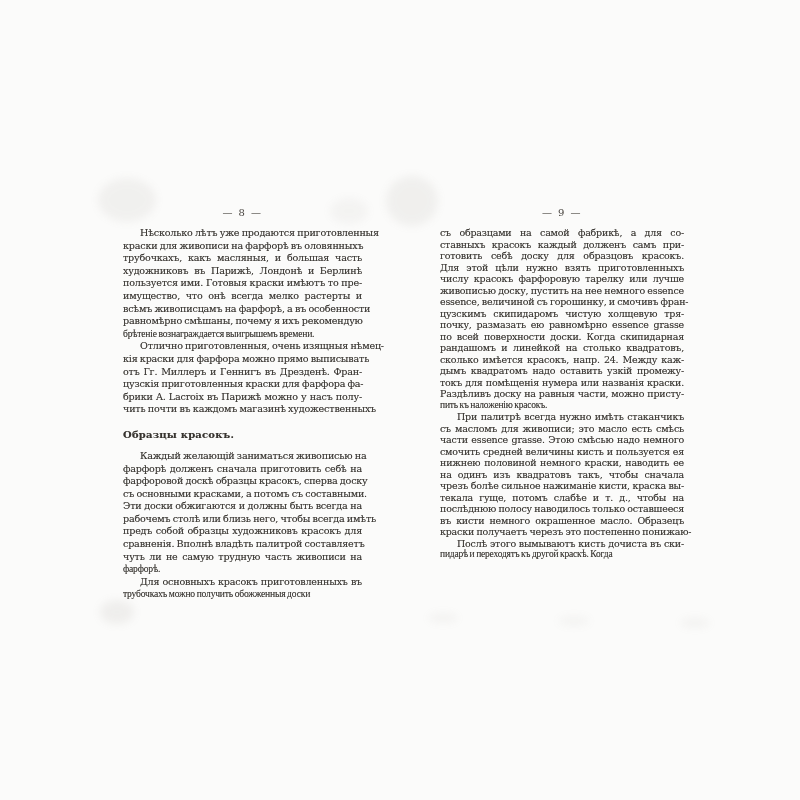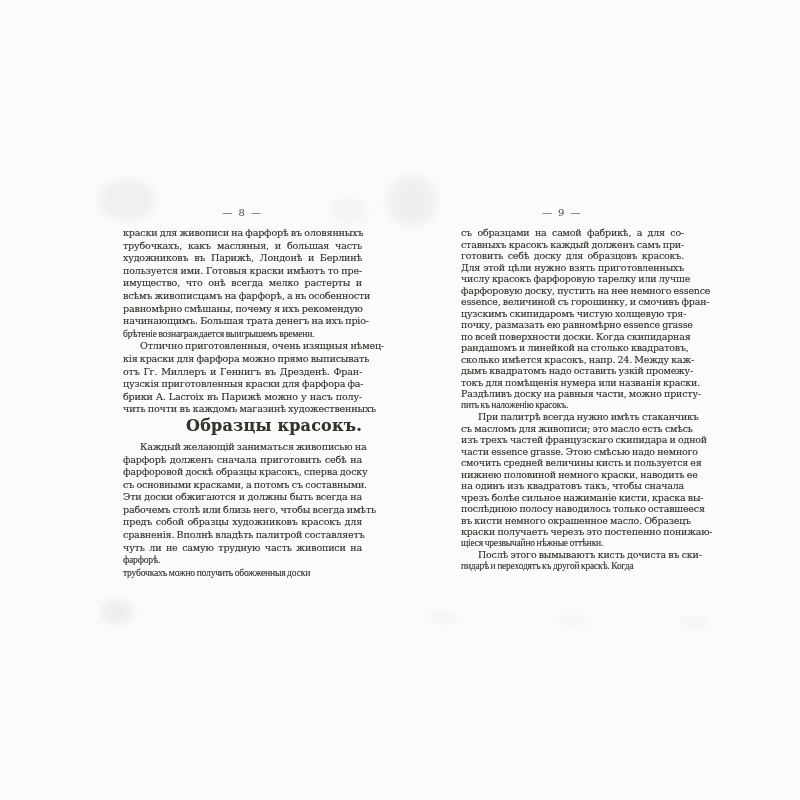--- a/index.html
+++ b/index.html
@@ -28,31 +28,31 @@
   .line {
     font-size: 9.6px;
     line-height: 12.6px;
     letter-spacing: -0.2px;
     word-spacing: -0.5px;
     white-space: nowrap;
     text-align: justify;
     text-align-last: justify;
     text-shadow: 0 0 0.4px rgba(64, 60, 54, 0.55);
   }
-  .page--right .line { font-size: 9.5px; line-height: 11.5px; margin-left: 21px; }
+  .page--right .line { font-size: 9.5px; line-height: 11.5px; }
   .line.first { padding-left: 17px; }
   .line.last  { text-align-last: left; font-family: Liberation Serif, serif; }
 
   .heading {
     font-weight: bold;
-    font-size: 16px;
+    font-size: 10px;
     line-height: 13px;
-    text-align: right;
+    text-align: left;
     letter-spacing: 0.2px;
-    margin: 3px 0 9px 0;
+    margin: 12px 0 9px 0;
     color: #37342f;
     white-space: nowrap;
     text-shadow: 0 0 0.4px rgba(55, 52, 47, 0.5);
   }
 
   
   .smudge {
     position: absolute;
     pointer-events: none;
     border-radius: 50%;
@@ -68,81 +68,81 @@
   .smudge-g { left: 680px; top: 618px; width: 30px; height: 10px; opacity: 0.08; }
 </style>
 </head>
 <body>
 
 <div class="spread">
 
   <div class="page page--left">
     <div class="page-header">— 8 —</div>
     <div class="page-body">
+        <div class="line first">Нѣсколько лѣтъ уже продаются приготовленныя</div>
         <div class="line">краски для живописи на фарфорѣ въ оловянныхъ</div>
         <div class="line">трубочкахъ, какъ масляныя, и большая часть</div>
         <div class="line">художниковъ въ Парижѣ, Лондонѣ и Берлинѣ</div>
         <div class="line">пользуется ими. Готовыя краски имѣютъ то пре-</div>
         <div class="line">имущество, что онѣ всегда мелко растерты и</div>
         <div class="line">всѣмъ живописцамъ на фарфорѣ, а въ особенности</div>
         <div class="line">равномѣрно смѣшаны, почему я ихъ рекомендую</div>
-        <div class="line">начинающимъ. Большая трата денегъ на ихъ пріо-</div>
         <div class="line last">брѣтеніе вознаграждается выигрышемъ времени.</div>
         <div class="line first">Отлично приготовленныя, очень изящныя нѣмец-</div>
         <div class="line">кія краски для фарфора можно прямо выписывать</div>
         <div class="line">отъ Гг. Миллеръ и Геннигъ въ Дрезденѣ. Фран-</div>
         <div class="line">цузскія приготовленныя краски для фарфора фа-</div>
         <div class="line">брики A. Lacroix въ Парижѣ можно у насъ полу-</div>
         <div class="line">чить почти въ каждомъ магазинѣ художественныхъ</div>
         <div class="heading">Образцы красокъ.</div>
         <div class="line first">Каждый желающій заниматься живописью на</div>
         <div class="line">фарфорѣ долженъ сначала приготовить себѣ на</div>
         <div class="line">фарфоровой доскѣ образцы красокъ, сперва доску</div>
         <div class="line">съ основными красками, а потомъ съ составными.</div>
         <div class="line">Эти доски обжигаются и должны быть всегда на</div>
         <div class="line">рабочемъ столѣ или близь него, чтобы всегда имѣть</div>
         <div class="line">предъ собой образцы художниковъ красокъ для</div>
         <div class="line">сравненія. Вполнѣ владѣть палитрой составляетъ</div>
         <div class="line">чуть ли не самую трудную часть живописи на</div>
         <div class="line last">фарфорѣ.</div>
+        <div class="line first">Для основныхъ красокъ приготовленныхъ въ</div>
         <div class="line last">трубочкахъ можно получить обожженныя доски</div>
       </div>
   </div>
 
   <div class="page page--right">
     <div class="page-header">— 9 —</div>
     <div class="page-body">
         <div class="line">съ образцами на самой фабрикѣ, а для со-</div>
         <div class="line">ставныхъ красокъ каждый долженъ самъ при-</div>
         <div class="line">готовить себѣ доску для образцовъ красокъ.</div>
         <div class="line">Для этой цѣли нужно взять приготовленныхъ</div>
         <div class="line">числу красокъ фарфоровую тарелку или лучше</div>
-        <div class="line">фарфоровую доску, пустить на нее немного essence</div>
+        <div class="line">живописью доску, пустить на нее немного essence</div>
         <div class="line">essence, величиной съ горошинку, и смочивъ фран-</div>
         <div class="line">цузскимъ скипидаромъ чистую холщевую тря-</div>
         <div class="line">почку, размазать ею равномѣрно essence grasse</div>
         <div class="line">по всей поверхности доски. Когда скипидарная</div>
         <div class="line">рандашомъ и линейкой на столько квадратовъ,</div>
         <div class="line">сколько имѣется красокъ, напр. 24. Между каж-</div>
         <div class="line">дымъ квадратомъ надо оставить узкій промежу-</div>
         <div class="line">токъ для помѣщенія нумера или названія краски.</div>
         <div class="line">Раздѣливъ доску на равныя части, можно присту-</div>
         <div class="line last">пить къ наложенію красокъ.</div>
         <div class="line first">При палитрѣ всегда нужно имѣть стаканчикъ</div>
         <div class="line">съ масломъ для живописи; это масло есть смѣсь</div>
-        <div class="line">изъ трехъ частей французскаго скипидара и одной</div>
         <div class="line">части essence grasse. Этою смѣсью надо немного</div>
         <div class="line">смочить средней величины кисть и пользуется ея</div>
         <div class="line">нижнею половиной немного краски, наводить ее</div>
         <div class="line">на одинъ изъ квадратовъ такъ, чтобы сначала</div>
         <div class="line">чрезъ болѣе сильное нажиманіе кисти, краска вы-</div>
+        <div class="line">текала гуще, потомъ слабѣе и т. д., чтобы на</div>
         <div class="line">послѣднюю полосу наводилось только оставшееся</div>
         <div class="line">въ кисти немного окрашенное масло. Образецъ</div>
         <div class="line">краски получаетъ черезъ это постепенно понижаю-</div>
-        <div class="line last">щіеся чрезвычайно нѣжные оттѣнки.</div>
         <div class="line first">Послѣ этого вымываютъ кисть дочиста въ ски-</div>
         <div class="line last">пидарѣ и переходятъ къ другой краскѣ. Когда</div>
       </div>
   </div>
 
   <div class="smudge smudge-a"></div>
   <div class="smudge smudge-b"></div>
   <div class="smudge smudge-c"></div>
   <div class="smudge smudge-d"></div>
   <div class="smudge smudge-e"></div>

